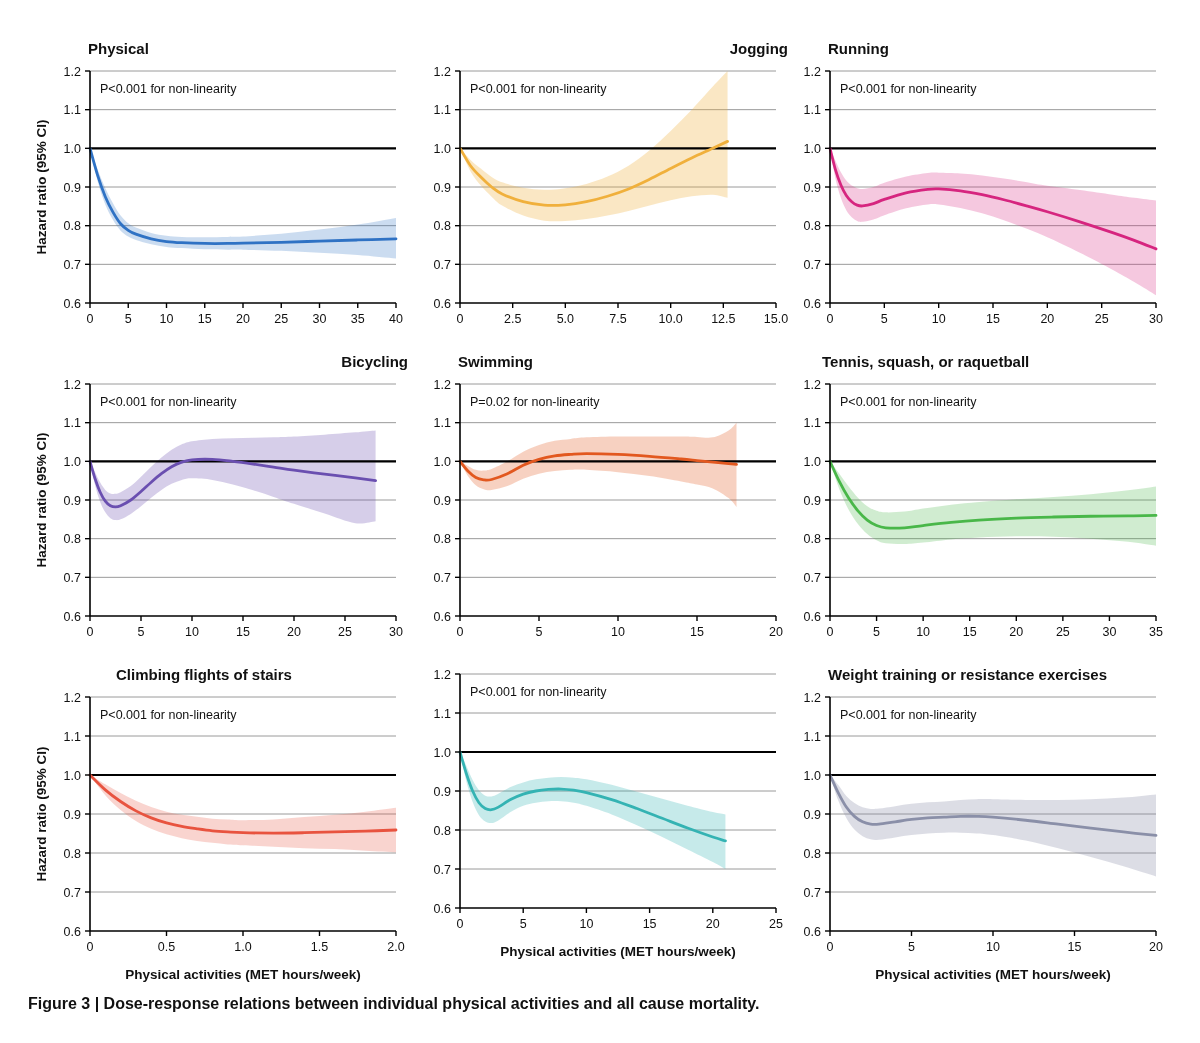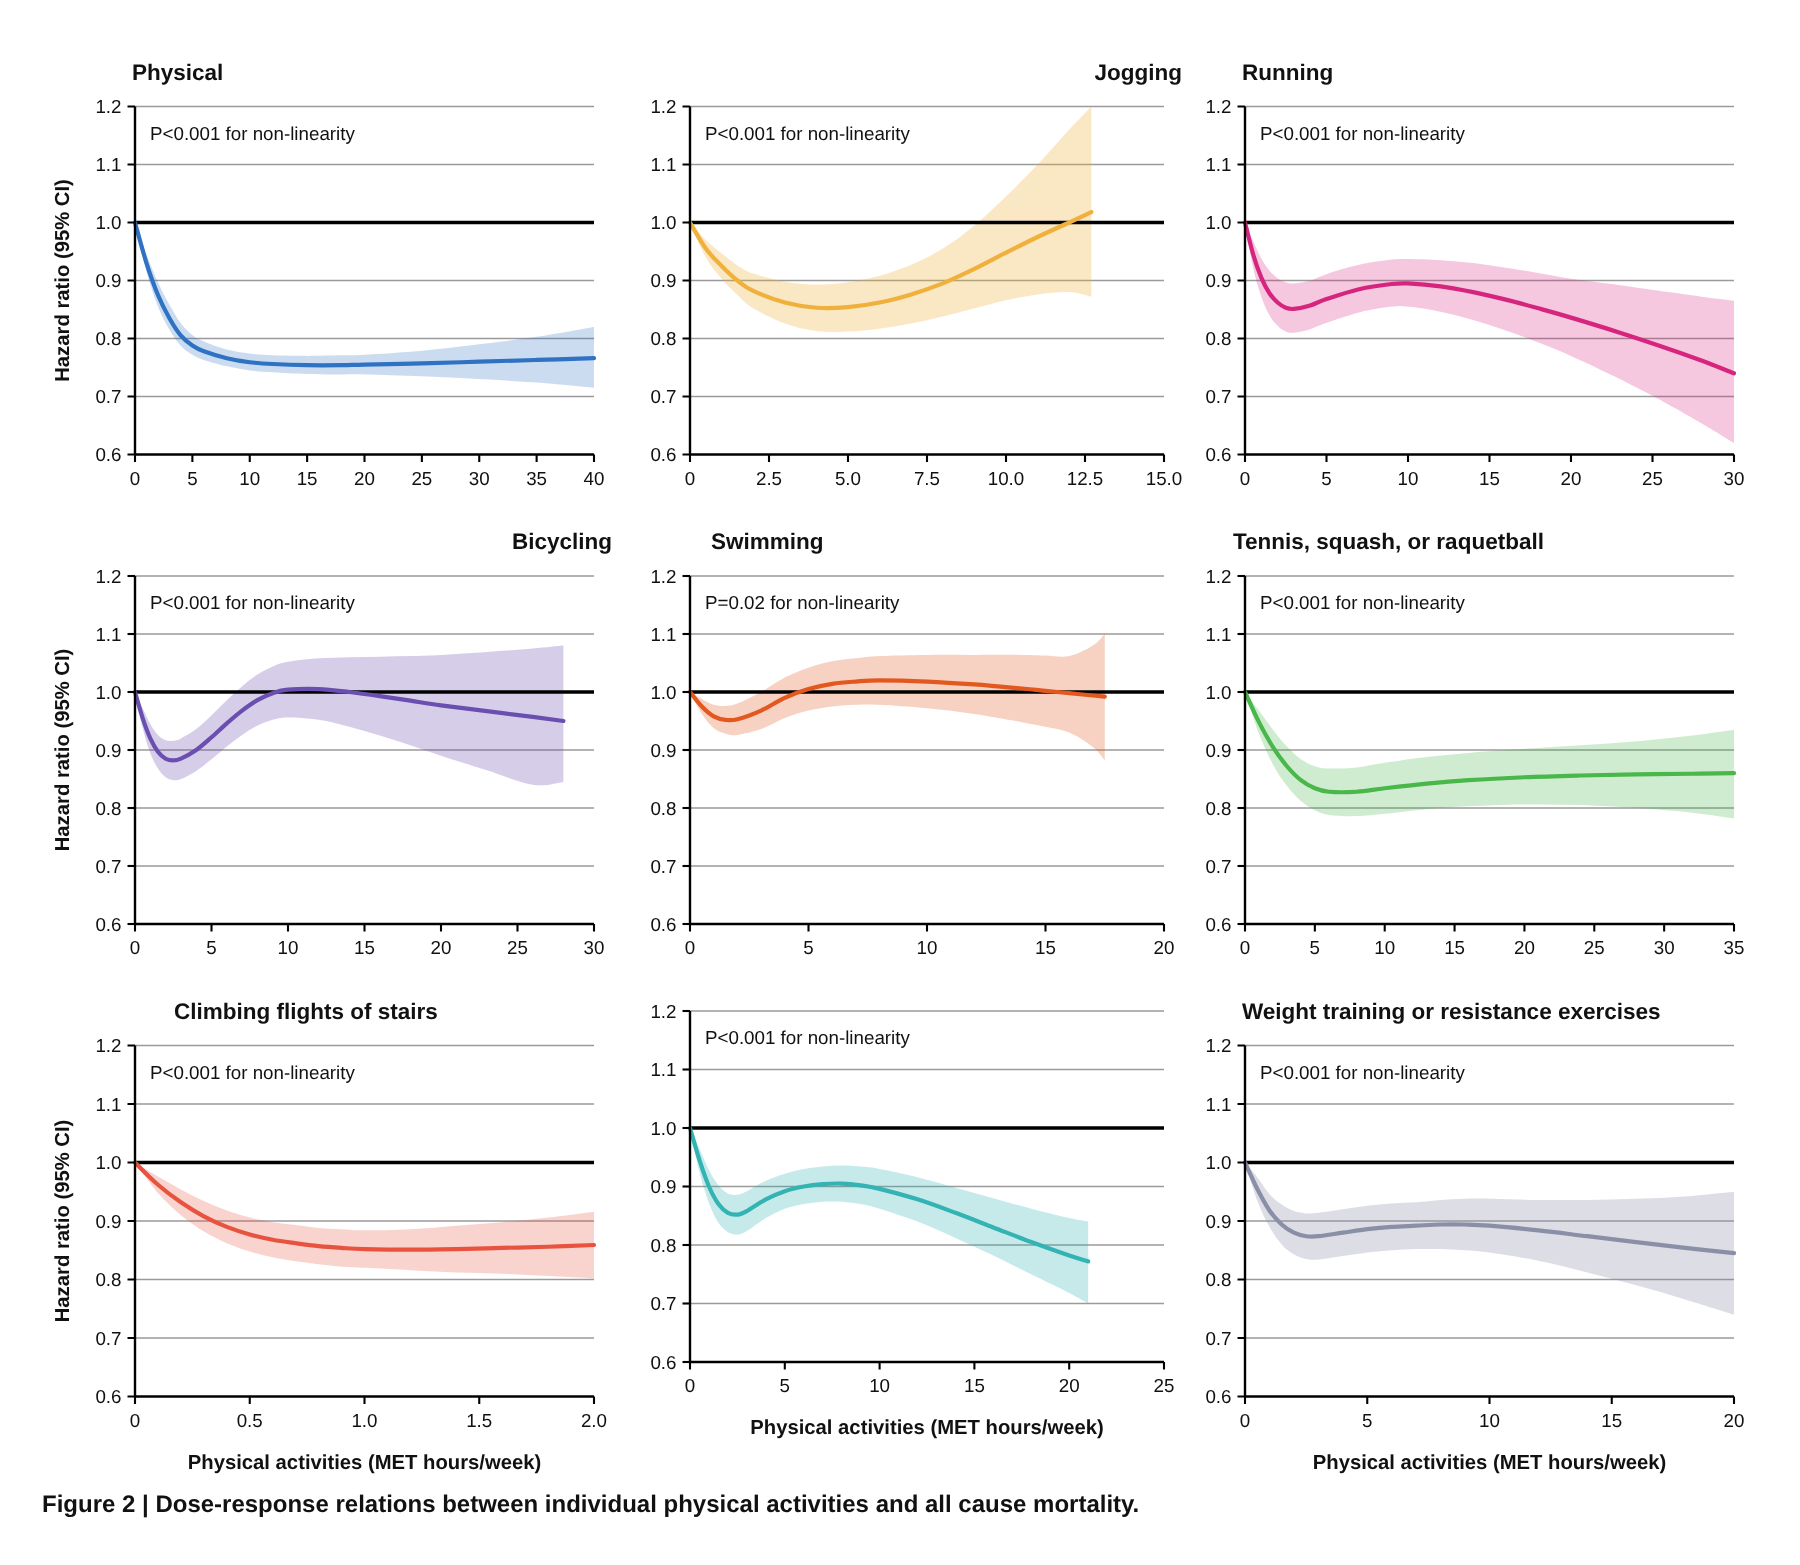--- a/index.html
+++ b/index.html
@@ -245,21 +245,21 @@
             <line x1="368.00" y1="240" x2="368.00" y2="245" stroke="#000" stroke-width="1.4"></line>
             <text x="368.00" y="260" text-anchor="middle" class="tick-label">30</text>
             <text x="72" y="30" class="tick-label">P&lt;0.001 for non-linearity</text>
             <text x="0" y="0" text-anchor="middle" transform="translate(18,124) rotate(-90)" font-size="13.5" font-weight="bold" fill="#111">Hazard ratio (95% CI)</text>
           </g>
         </svg>
       </div>
   </div>
 
   <div class="panel" style="left:428px; top:353px;">
-    <div class="panel-title" style="margin-left:46px;">Swimming</div>
+    <div class="panel-title" style="margin-left:30px;">Swimming</div>
     <div class="plot-wrap">
         <svg class="chart" width="360" height="270">
           <g>
             <line x1="32" y1="201.33" x2="348" y2="201.33" stroke="#9a9a9a" stroke-width="1"></line>
             <line x1="32" y1="162.67" x2="348" y2="162.67" stroke="#9a9a9a" stroke-width="1"></line>
             <line x1="32" y1="124.00" x2="348" y2="124.00" stroke="#9a9a9a" stroke-width="1"></line>
             <line x1="32" y1="85.33" x2="348" y2="85.33" stroke="#9a9a9a" stroke-width="1"></line>
             <line x1="32" y1="46.67" x2="348" y2="46.67" stroke="#9a9a9a" stroke-width="1"></line>
             <line x1="32" y1="8.00" x2="348" y2="8.00" stroke="#9a9a9a" stroke-width="1"></line>
             <path d="M32.00,85.33C33.32,86.11 37.27,88.56 39.90,89.97C42.53,91.39 45.17,93.07 47.80,93.84C50.43,94.61 53.07,94.74 55.70,94.61C58.33,94.48 59.65,94.61 63.60,93.07C67.55,91.52 74.13,88.23 79.40,85.33C84.67,82.43 89.93,78.37 95.20,75.67C100.47,72.96 105.73,70.90 111.00,69.09C116.27,67.29 121.53,65.87 126.80,64.84C132.07,63.81 137.33,63.49 142.60,62.91C147.87,62.33 150.50,61.75 158.40,61.36C166.30,60.97 179.47,60.72 190.00,60.59C200.53,60.46 211.07,60.59 221.60,60.59C232.13,60.59 245.30,60.52 253.20,60.59C261.10,60.65 263.73,60.84 269.00,60.97C274.27,61.10 279.53,62.46 284.80,61.36C290.07,60.26 296.65,56.85 300.60,54.40C304.55,51.95 307.18,47.96 308.50,46.67 L308.50,130.96C307.18,129.48 304.55,125.16 300.60,122.07C296.65,118.97 290.07,114.66 284.80,112.40C279.53,110.14 274.27,109.69 269.00,108.53C263.73,107.37 261.10,106.86 253.20,105.44C245.30,104.02 232.13,101.57 221.60,100.03C211.07,98.48 200.53,97.19 190.00,96.16C179.47,95.13 166.30,94.23 158.40,93.84C150.50,93.45 147.87,93.65 142.60,93.84C137.33,94.03 132.07,94.36 126.80,95.00C121.53,95.64 116.27,96.42 111.00,97.71C105.73,99.00 100.47,100.67 95.20,102.73C89.93,104.80 84.67,108.21 79.40,110.08C74.13,111.95 67.55,113.43 63.60,113.95C59.65,114.46 58.33,113.95 55.70,113.17C53.07,112.40 50.43,111.50 47.80,109.31C45.17,107.12 42.53,104.02 39.90,100.03C37.27,96.03 33.32,87.78 32.00,85.33 Z" fill="rgba(226,88,31,0.28)" stroke="none"></path>
@@ -485,14 +485,14 @@
             <text x="276.50" y="262" text-anchor="middle" class="tick-label">15</text>
             <line x1="358.00" y1="242" x2="358.00" y2="247" stroke="#000" stroke-width="1.4"></line>
             <text x="358.00" y="262" text-anchor="middle" class="tick-label">20</text>
             <text x="42" y="30" class="tick-label">P&lt;0.001 for non-linearity</text>
             <text x="195" y="290" text-anchor="middle" font-size="13.5" font-weight="bold" fill="#111">Physical activities (MET hours/week)</text>
           </g>
         </svg>
       </div>
   </div>
 
-  <div class="caption">Figure 2 | Dose-response relations between individual physical activities and all cause mortality.</div>
+  <div class="caption">Figure 3 | Dose-response relations between individual physical activities and all cause mortality.</div>
 </div>
 
 </body></html>

